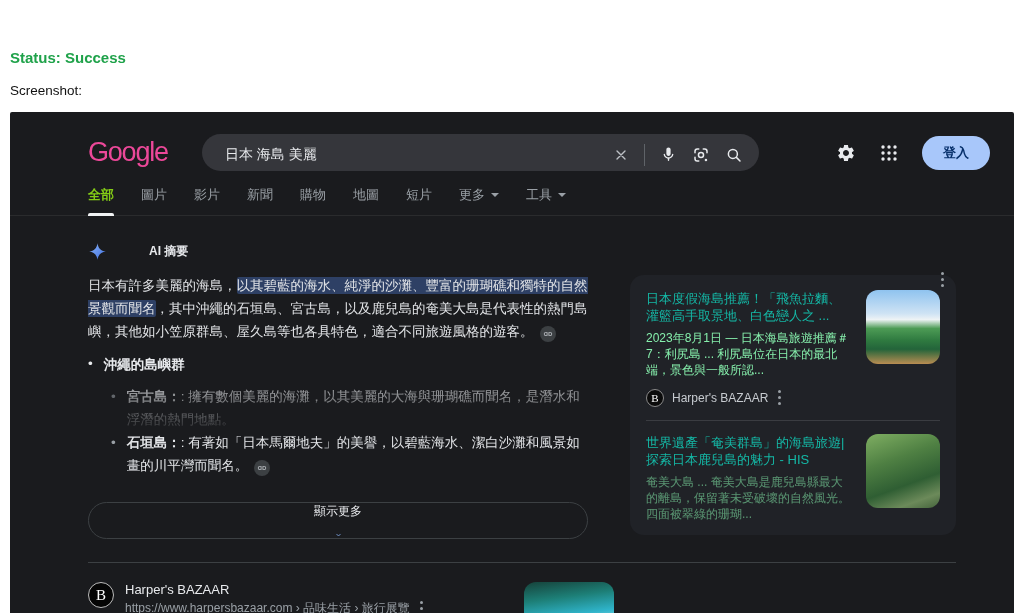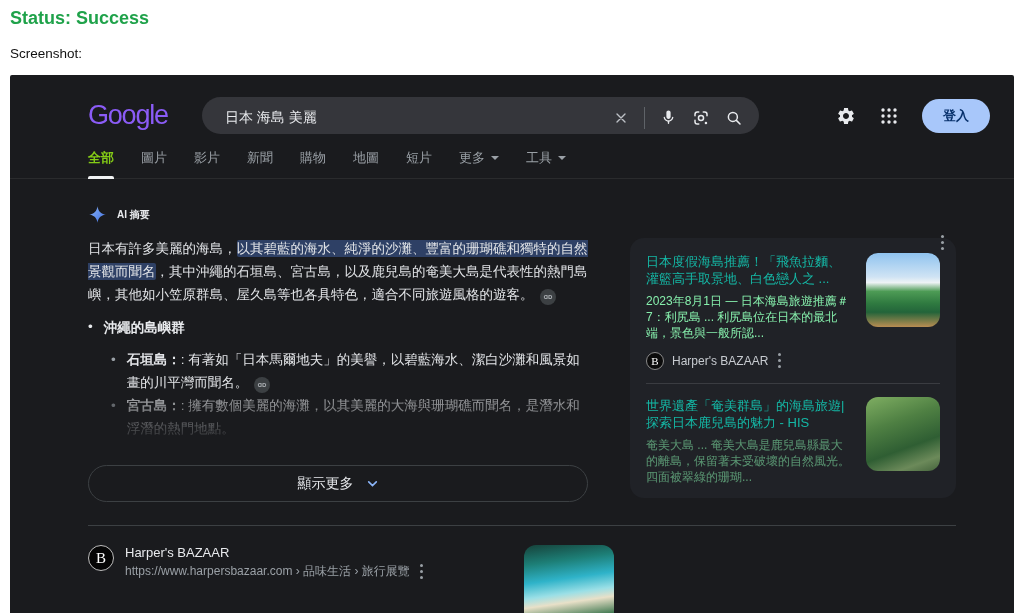--- a/index.html
+++ b/index.html
@@ -1,28 +1,28 @@
 <!DOCTYPE html>
 <html><head>
 <meta charset="utf-8">
 <style>
   * { margin:0; padding:0; box-sizing:border-box; }
   body { background:#ffffff; font-family:"Liberation Sans", sans-serif; width:1024px; height:613px; overflow:hidden; }
   .outer { padding:8px 10px; }
-  .status-line { color:#1fa24a; font-weight:bold; font-size:18px; }
+  .status-line { color:#1fa24a; font-weight:bold; font-size:15px;margin-top:41px; }
   .shot-label { color:#111; font-size:13.5px; margin-top:17px; }
 
   .screenshot {
     margin-top:14px; position:relative; width:1004px; height:546px;
     background:#1a1b1e; overflow:hidden; border-radius:2px;
   }
 
   
   .gheader { display:flex; align-items:center; padding:22px 24px 0 78px; }
-  .glogo { color:#8b5cf6; font-size:27px; font-weight:500; letter-spacing:-1.2px; margin-right:34px; }
+  .glogo { color:#ec4899; font-size:27px; font-weight:500; letter-spacing:-1.2px; margin-right:34px; }
   .searchbox { width:557px; height:37px; background:#35363b; border-radius:19px;
     display:flex; align-items:center; padding:4px 16px 0 23px; }
   .query { flex:1; color:#e8eaed; font-size:14px; }
   .sb-icons { display:flex; align-items:center; gap:15px; }
   .sb-divider { width:1px; height:22px; background:#5f6368; }
   .icon-btn { display:flex; align-items:center; justify-content:center; cursor:pointer; }
   .hdr-right { margin-left:auto; display:flex; align-items:center; gap:24px; }
   .signin { background:#a8c7fa; color:#07306b; font-size:13px; font-weight:bold;
     padding:8px 21px; border-radius:18px; border:none; }
 
@@ -40,39 +40,39 @@
   .content { padding:0 58px 0 78px; position:relative; }
   .ai-dots { position:absolute; right:68px; top:28px; }
   .vdots { display:flex; flex-direction:column; gap:3px; align-items:center; cursor:pointer; padding:2px; }
   .vdots i { width:3px; height:3px; border-radius:50%; background:#9aa0a6; }
 
   .cols { display:flex; gap:42px; margin-top:26px; }
   .leftcol { width:500px; flex:none; }
   .rightcol { width:326px; flex:none; margin-top:33px; }
 
   .ai-header { display:flex; align-items:center; gap:10px; }
-  .ai-label { color:#e8eaed; font-size:10px; font-weight:bold; }
+  .ai-label { color:#e8eaed; font-size:12px; font-weight:bold;margin-left:32px; }
   .ai-paragraph { margin-top:13px; color:#e3e5e8; font-size:13.5px; line-height:23px; }
   .hl-blue { background:#2e4065; border-radius:2px; padding:1px 0; }
   .link-chip { display:inline-flex; width:16px; height:16px; border-radius:50%; background:#3c4043;
     align-items:center; justify-content:center; vertical-align:-3px; margin-left:6px; cursor:pointer; }
 
   .ai-heading { margin-top:21px; color:#ffffff; font-size:15.5px; font-weight:bold; }
   .lvl1 { margin-top:13px; display:flex; color:#e8eaed; font-size:13.5px; font-weight:bold; }
   .lvl1::before { content:"•"; color:#e8eaed; margin-right:11px; font-weight:normal; }
   .lvl2 { margin-top:11px; padding-left:23px; }
   .lvl2-item { display:flex; color:#e3e5e8; font-size:13.5px; line-height:23px; }
   .lvl2-item::before { content:"•"; color:#9aa0a6; margin-right:11px; }
   .island-term { font-weight:bold; }
   .fade-item { -webkit-mask-image:linear-gradient(180deg, rgba(0,0,0,0.72), rgba(0,0,0,0.10));
     mask-image:linear-gradient(180deg, rgba(0,0,0,0.72), rgba(0,0,0,0.10)); }
 
   .show-more { margin-top:25px; height:37px; border:1px solid #3c4043; border-radius:19px;
     background:transparent; width:100%; display:flex; align-items:center; justify-content:center;
-    gap:12px; color:#e8eaed; font-size:14px; cursor:pointer; }
+    gap:12px; color:#e8eaed; font-size:12px; cursor:pointer;flex-direction:column; }
 
   
   .cards { background:#202227; border-radius:14px; padding:15px 16px 13px; }
   .card { display:flex; gap:13px; }
   .card-text { flex:1; min-width:0; }
   .card-title { color:#14b8a6; font-size:13px; line-height:17px; font-weight:500; cursor:pointer; }
   .card-snippet { margin-top:6px; color:#86efac; font-size:12px; line-height:16px; }
   .card-source { margin-top:10px; display:flex; align-items:center; gap:8px; color:#c7cbd0; font-size:12px; }
   .mini-fav { width:18px; height:18px; border-radius:50%; background:#0b0b0b; border:1px solid #8a8a8a;
     color:#fff; font-family:"Liberation Serif", serif; font-size:11px; display:flex; align-items:center;
@@ -217,29 +217,29 @@
                 </svg>
               </span>
           </div>
 
 
           <div class="lvl1">
             <span>沖繩的島嶼群</span>
           </div>
 
           <div class="lvl2">
+            <div class="lvl2-item fade-item">
+              <span><span class="island-term">宮古島：</span><span>: 擁有數個美麗的海灘，以其美麗的大海與珊瑚礁而聞名，是潛水和浮潛的熱門地點。</span></span>
+            </div>
             <div class="lvl2-item">
               <span><span class="island-term">石垣島：</span><span>: 有著如「日本馬爾地夫」的美譽，以碧藍海水、潔白沙灘和風景如畫的川平灣而聞名。</span><span class="link-chip">
                     <svg width="10" height="10" viewBox="0 0 24 24" fill="#bdc1c6">
                       <path d="M3.9 12c0-1.71 1.39-3.1 3.1-3.1h4V7H7c-2.76 0-5 2.24-5 5s2.24 5 5 5h4v-1.9H7c-1.71 0-3.1-1.39-3.1-3.1zM8 13h8v-2H8v2zm9-6h-4v1.9h4c1.71 0 3.1 1.39 3.1 3.1s-1.39 3.1-3.1 3.1h-4V17h4c2.76 0 5-2.24 5-5s-2.24-5-5-5z"></path>
                     </svg>
                   </span></span>
-            </div>
-            <div class="lvl2-item fade-item">
-              <span><span class="island-term">宮古島：</span><span>: 擁有數個美麗的海灘，以其美麗的大海與珊瑚礁而聞名，是潛水和浮潛的熱門地點。</span></span>
             </div>
           </div>
 
           <button class="show-more">
             <span>顯示更多</span>
             <svg width="13" height="13" viewBox="0 0 24 24" fill="none" stroke="#8ab4f8" stroke-width="3" stroke-linecap="round">
                 <path d="M5 9 L12 16 L19 9"></path>
               </svg>
           </button>
         </div>

